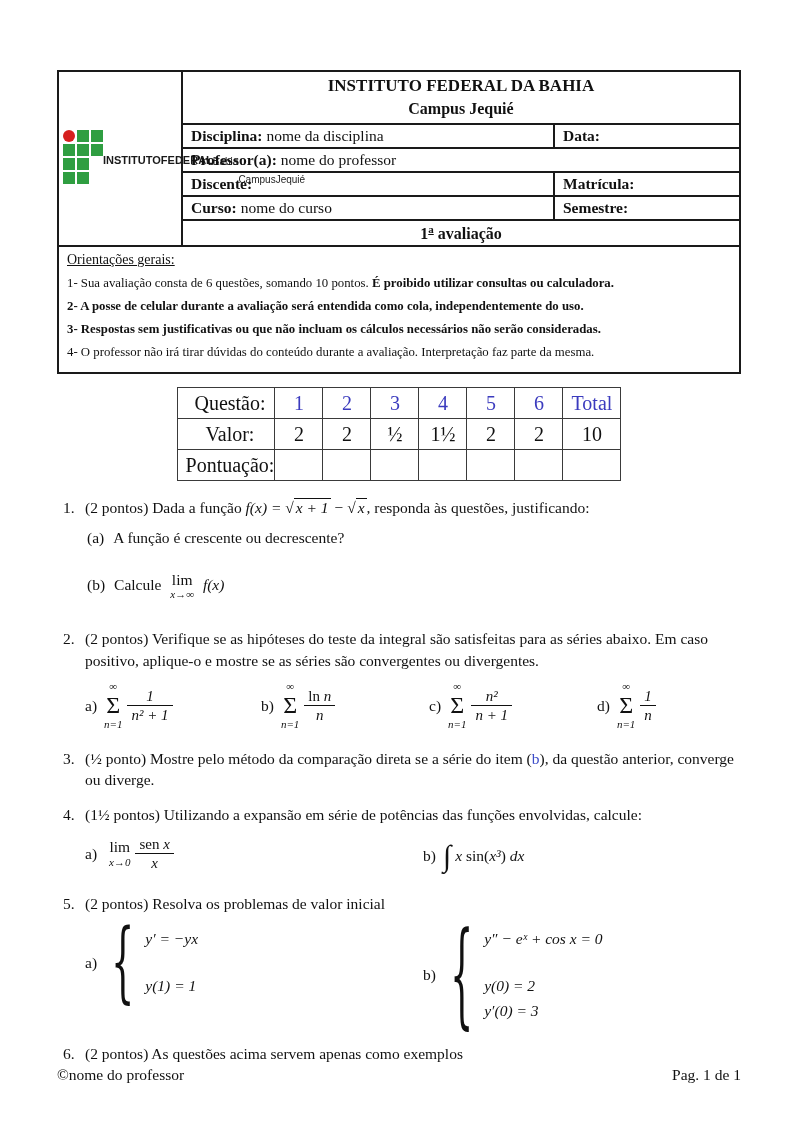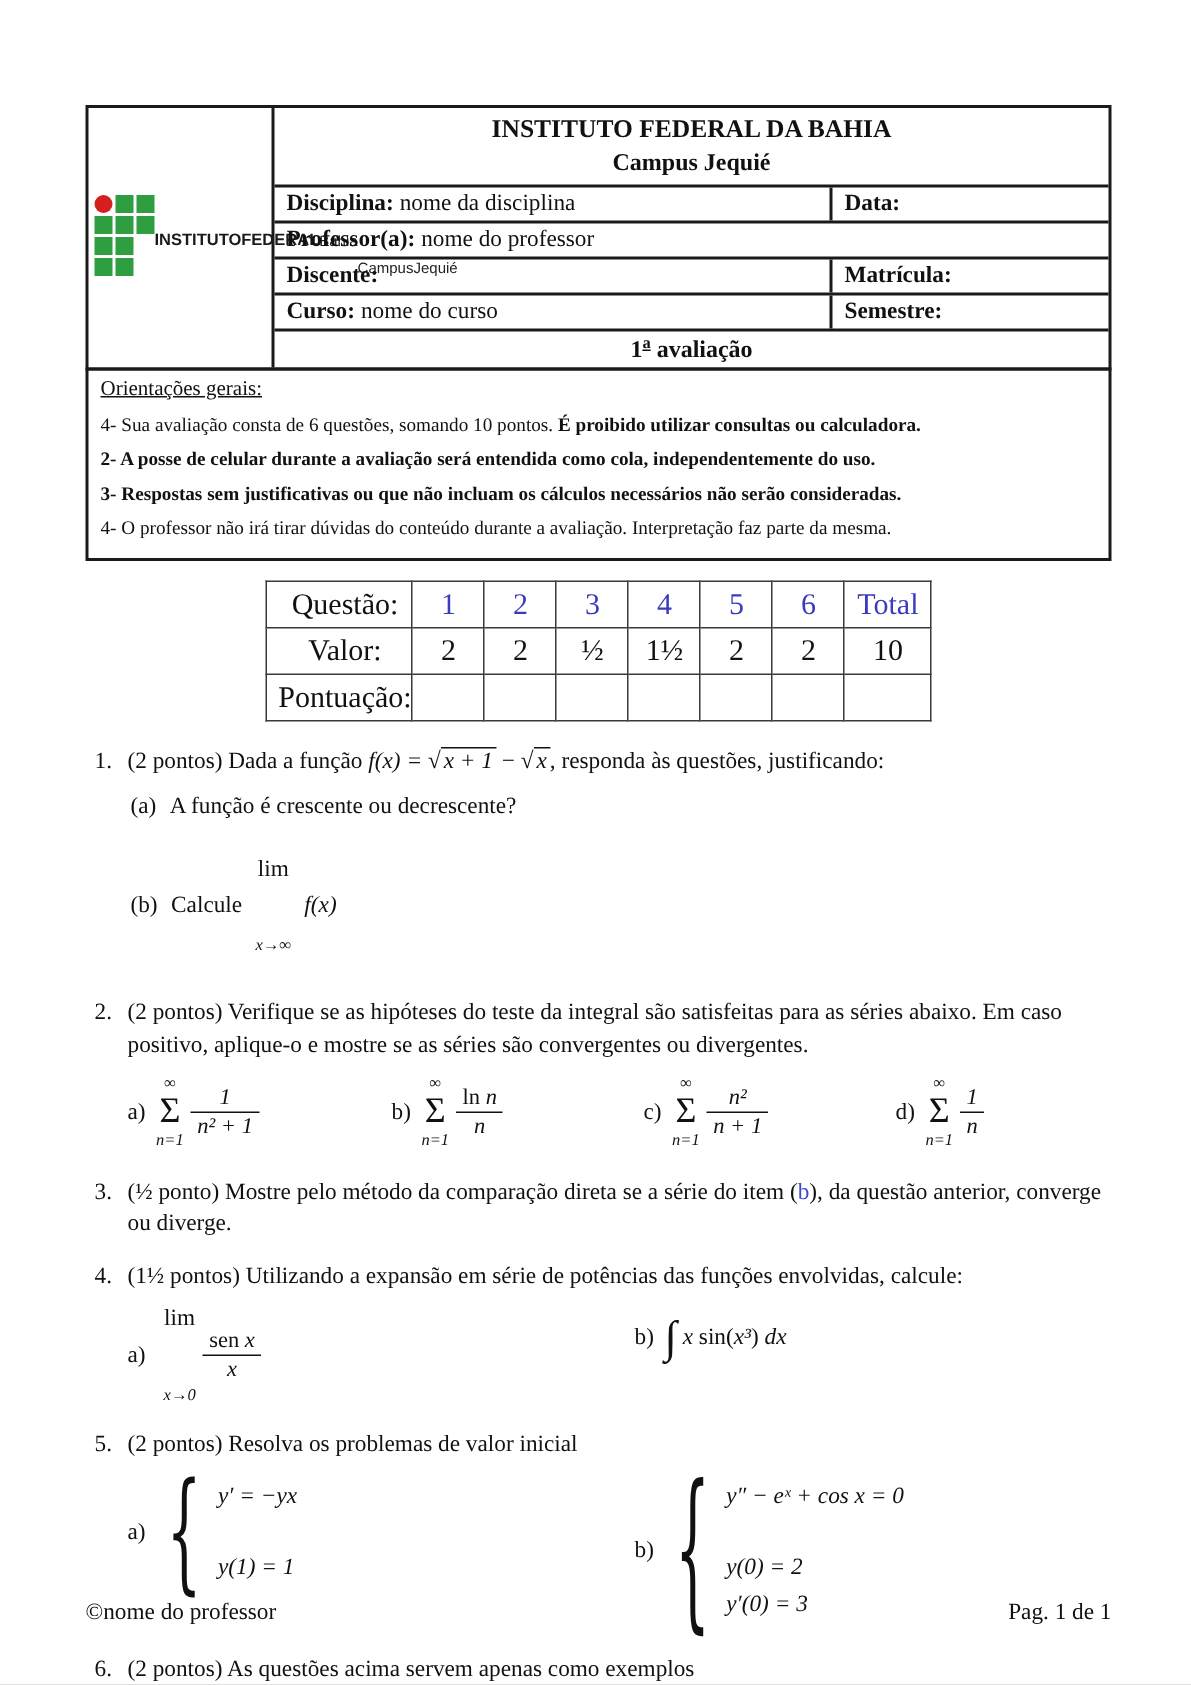--- a/index.html
+++ b/index.html
@@ -53,21 +53,21 @@
   .questions { margin-top:16px; padding-left:6px; font-size:15.5px; line-height:1.38; }
   .q { display:flex; }
   .qnum { width:22px; flex-shrink:0; }
   .qbody { flex:1; }
   .it { font-style:italic; }
   .up { font-style:normal; }
 
   .sqrt { white-space:nowrap; }
   .rad { border-top:1.4px solid #111; padding:0 2px; font-style:italic; }
 
-  .lim { display:inline-flex; flex-direction:column; align-items:center; vertical-align:middle; line-height:1; margin:0 5px;gap:36px; }
+  .lim { display:inline-flex; flex-direction:column; align-items:center; vertical-align:middle; line-height:1; margin:0 5px; }
   .lim-w { font-size:15.5px; }
   .lim-s { font-size:11px; font-style:italic; margin-top:2px; }
 
   .frac { display:inline-flex; flex-direction:column; vertical-align:middle; text-align:center; line-height:1.2; font-size:15px; }
   .frac .num { border-bottom:1.4px solid #111; padding:0 4px; }
   .frac .den { padding:0 4px; }
 
   .sum { display:inline-flex; flex-direction:column; align-items:center; vertical-align:middle; line-height:1; margin-right:5px; }
   .sum-sup { font-size:11px; }
   .sum-sig { font-size:24px; margin:1px 0 2px; }
@@ -169,21 +169,21 @@
           </div>
         </div>
         <div class="hrow hr-aval">
           <span><span>1</span><sup class="ord">a</sup>&nbsp;<span>avaliação</span></span>
         </div>
       </div>
     </div>
 
     <div class="o-box">
       <div class="o-head">Orientações gerais:</div>
-      <div class="o-item"><span>4- Sua avaliação consta de 6 questões, somando 10 pontos. </span><b>É proibido utilizar consultas ou calculadora.</b></div>
+      <div class="o-item"><span>1- Sua avaliação consta de 6 questões, somando 10 pontos. </span><b>É proibido utilizar consultas ou calculadora.</b></div>
       <div class="o-item"><span></span><b>2- A posse de celular durante a avaliação será entendida como cola, independentemente do uso.</b></div>
       <div class="o-item"><span></span><b>3- Respostas sem justificativas ou que não incluam os cálculos necessários não serão consideradas.</b></div>
       <div class="o-item"><span>4- O professor não irá tirar dúvidas do conteúdo durante a avaliação. Interpretação faz parte da mesma.</span><b></b></div>
     </div>
 
     <table class="score">
       <tbody>
         <tr>
           <td class="sc-label">Questão:</td>
           <td class="sc-num link-blue">1</td>

